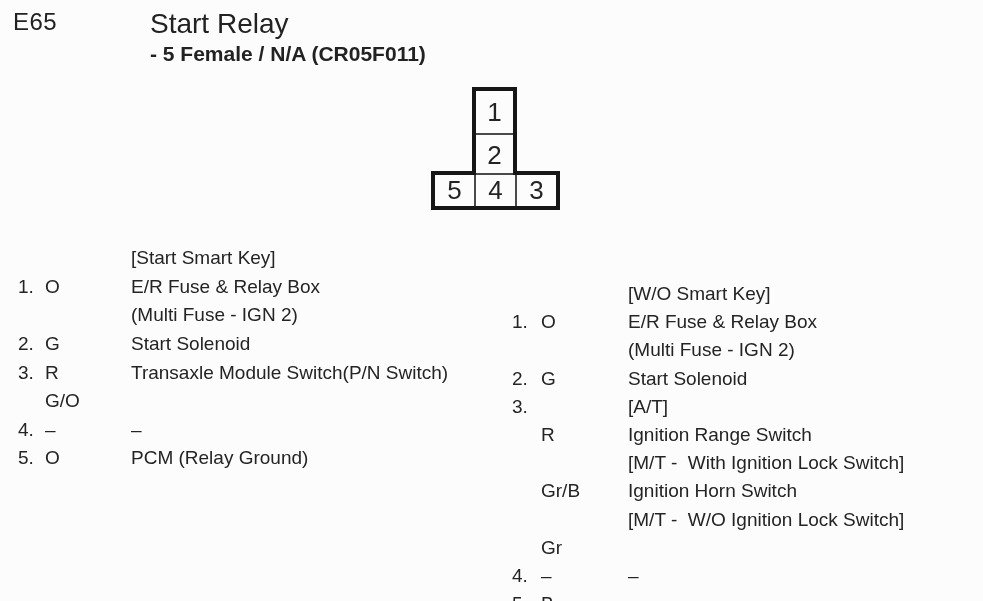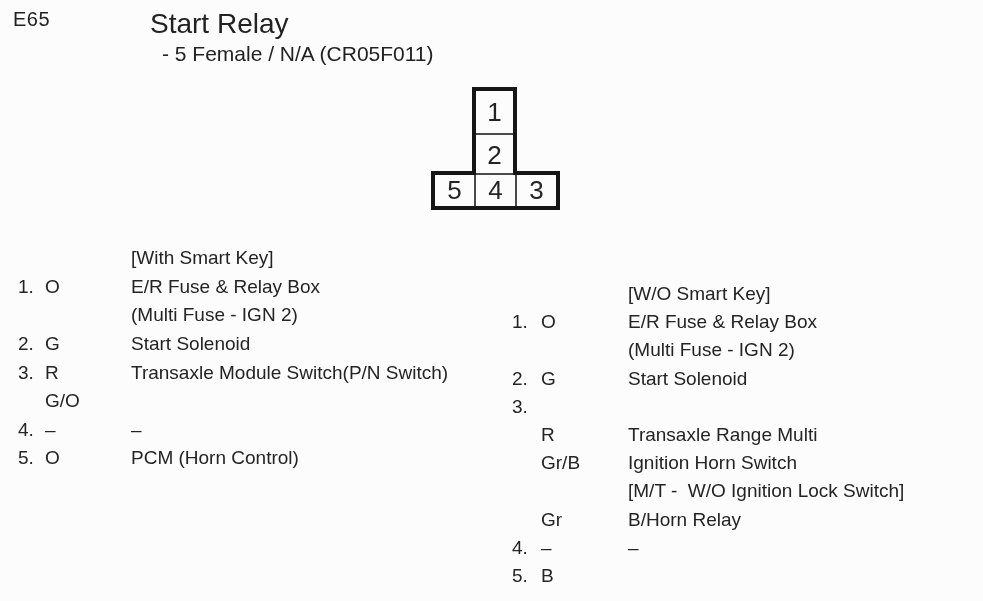--- a/index.html
+++ b/index.html
@@ -5,23 +5,23 @@
   html,body{margin:0;padding:0;}
   body{
     width:983px;height:601px;position:relative;overflow:hidden;
     background:#fcfcfc;color:#222;
     font-family:"Liberation Sans","DejaVu Sans",sans-serif;
     -webkit-font-smoothing:antialiased;
   }
   .abs{position:absolute;}
 
   
-  .connector-id{left:13px;top:8px;font-size:20px;letter-spacing:0.5px;}
+  .connector-id{left:13px;top:8px;font-size:24px;letter-spacing:0.5px;}
   .connector-title{left:150px;top:8px;font-size:28px;}
-  .connector-subtitle{left:162px;top:42px;font-size:21px;}
+  .connector-subtitle{left:150px;top:42px;font-size:21px;font-weight:bold;}
 
   
   .diagram{left:431px;top:87px;width:129px;height:123px;}
   .diagram .stack{
     position:absolute;left:41px;top:0;width:45px;height:88px;
     border:4px solid #161616;border-bottom:none;background:#fcfcfc;
     box-sizing:border-box;z-index:2;display:flex;flex-direction:column;
   }
   .diagram .stack::after{
     content:"";position:absolute;left:0;right:0;bottom:0;height:2px;background:#4a4a4a;
@@ -68,21 +68,21 @@
   <div class="stack">
     <div class="cell">1</div>
     <div class="cell">2</div>
   </div>
 </div>
 
 <div class="pinout pinout-left">
   <div class="prow">
     <span class="pin"></span>
     <span class="color"></span>
-    <span class="desc">[With Smart Key]</span>
+    <span class="desc">[Start Smart Key]</span>
   </div>
   <div class="prow">
     <span class="pin">1.</span>
     <span class="color">O</span>
     <span class="desc">E/R Fuse &amp; Relay Box</span>
   </div>
   <div class="prow">
     <span class="pin"></span>
     <span class="color"></span>
     <span class="desc">(Multi Fuse - IGN 2)</span>
@@ -102,21 +102,21 @@
     <span class="color">G/O</span>
   </div>
   <div class="prow">
     <span class="pin">4.</span>
     <span class="color">–</span>
     <span class="desc">–</span>
   </div>
   <div class="prow">
     <span class="pin">5.</span>
     <span class="color">O</span>
-    <span class="desc">PCM (Horn Control)</span>
+    <span class="desc">PCM (Relay Ground)</span>
   </div>
 </div>
 
 <div class="pinout pinout-right">
   <div class="prow">
     <span class="pin"></span>
     <span class="color"></span>
     <span class="desc">[W/O Smart Key]</span>
   </div>
   <div class="prow">
@@ -130,40 +130,45 @@
     <span class="desc">(Multi Fuse - IGN 2)</span>
   </div>
   <div class="prow">
     <span class="pin">2.</span>
     <span class="color">G</span>
     <span class="desc">Start Solenoid</span>
   </div>
   <div class="prow">
     <span class="pin">3.</span>
     <span class="color"></span>
+    <span class="desc">[A/T]</span>
   </div>
   <div class="prow">
     <span class="pin"></span>
     <span class="color">R</span>
-    <span class="desc">Transaxle Range Multi</span>
+    <span class="desc">Ignition Range Switch</span>
+  </div>
+  <div class="prow">
+    <span class="pin"></span>
+    <span class="color"></span>
+    <span class="desc">[M/T -&nbsp; With Ignition Lock Switch]</span>
   </div>
   <div class="prow">
     <span class="pin"></span>
     <span class="color">Gr/B</span>
     <span class="desc">Ignition Horn Switch</span>
   </div>
   <div class="prow">
     <span class="pin"></span>
     <span class="color"></span>
     <span class="desc">[M/T -&nbsp; W/O Ignition Lock Switch]</span>
   </div>
   <div class="prow">
     <span class="pin"></span>
     <span class="color">Gr</span>
-    <span class="desc">B/Horn Relay</span>
   </div>
   <div class="prow">
     <span class="pin">4.</span>
     <span class="color">–</span>
     <span class="desc">–</span>
   </div>
   <div class="prow">
     <span class="pin">5.</span>
     <span class="color">B</span>
   </div>

